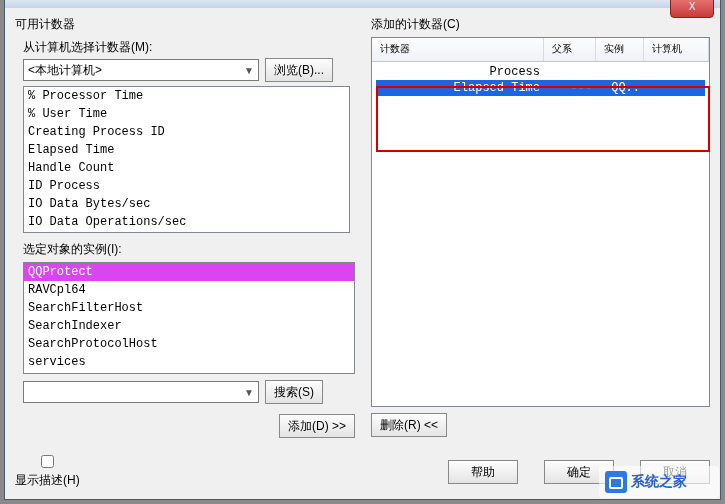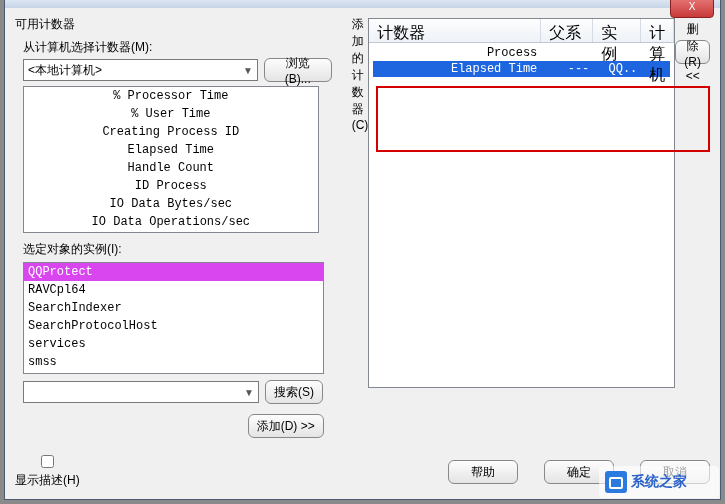--- a/index.html
+++ b/index.html
@@ -33,75 +33,75 @@
   border: 1px solid #8b2020;
   border-radius: 0 0 4px 4px;
   color: #fff;
   text-align: center;
   line-height: 16px;
   font-size: 10px;
 }
 .body {
   padding: 8px 10px;
   display: flex;
-  gap: 20px;
+  gap: 8px;
   height: 438px;
 }
 .col-left { width: 348px; display: flex; flex-direction: column; }
-.col-right { flex: 1; display: flex; flex-direction: row; }
+.col-right { flex: 1; display: flex; flex-direction: column; }
 .group-title { font-size: 12px; margin-bottom: 2px; color: #000; }
 .sub-label { font-size: 12px; margin: 4px 0 2px 8px; color: #000; }
 .row { display: flex; gap: 6px; align-items: center; margin-left: 8px; }
 select, .combo {
   height: 22px;
   border: 1px solid #7a7a7a;
   background: #fff;
   font-size: 12px;
   padding: 0 4px;
 }
 .combo { display: flex; align-items: center; justify-content: space-between; }
 .combo-arrow { font-size: 10px; color: #555; }
 .btn {
   height: 24px;
   padding: 0 8px;
   border: 1px solid #888;
   background: linear-gradient(#fdfdfd, #e4e4e4);
-  border-radius: 6px;
+  border-radius: 0;
   font-size: 12px;
   cursor: pointer;
   display: inline-flex;
   align-items: center;
 }
 .listbox {
   border: 1px solid #828790;
   background: #fff;
   overflow-y: scroll;
   font-family: "Courier New", monospace;
   font-size: 12px;
   line-height: 18px;
 }
 .listbox .item { padding: 0 4px; white-space: nowrap; }
 .listbox .item.selected { background: #d946ef; color: #fff; }
-.counters-list { height: 154px; margin: 4px 13px 0 8px; text-align: center; }
+.counters-list { height: 154px; margin: 4px 13px 0 8px; }
 .instances-list { height: 118px; margin: 2px 8px 0 8px; }
 .search-row { margin: 6px 8px 0 8px; }
 .add-row { margin: 10px 8px 0 0; display: flex; justify-content: flex-end; }
 .right-table-wrap {
   border: 1px solid #828790;
   background: #fff;
   height: 370px;
   margin: 2px 0 0 0;
   position: relative;
 }
 .right-table-header {
   display: flex;
   height: 24px;
   border-bottom: 1px solid #c0c8d4;
   background: linear-gradient(#fdfdfd, #eef2f7);
-  font-size: 16px;
+  font-size: 10px;
 }
 .right-table-header .th {
   padding: 4px 8px;
   border-right: 1px solid #d4dbe5;
 }
 .th-counter { width: 172px; }
 .th-parent { width: 52px; }
 .th-inst { width: 48px; }
 .th-comp { flex: 1; }
 .right-tree {
@@ -192,20 +192,21 @@
           <div class="item">ID Process</div>
           <div class="item">IO Data Bytes/sec</div>
           <div class="item">IO Data Operations/sec</div>
           <div class="item">IO Other Bytes/sec</div>
         </div>
 
       <div class="sub-label" style="margin-top:8px">选定对象的实例(I):</div>
       <div class="listbox instances-list" id="instances-list">
           <div class="item selected">QQProtect</div>
           <div class="item">RAVCpl64</div>
+          <div class="item">SearchFilterHost</div>
           <div class="item">SearchIndexer</div>
           <div class="item">SearchProtocolHost</div>
           <div class="item">services</div>
           <div class="item">smss</div>
         </div>
 
       <div class="row search-row">
         <div class="combo" style="width:236px">
           <span></span>
           <span class="combo-arrow">▼</span>

